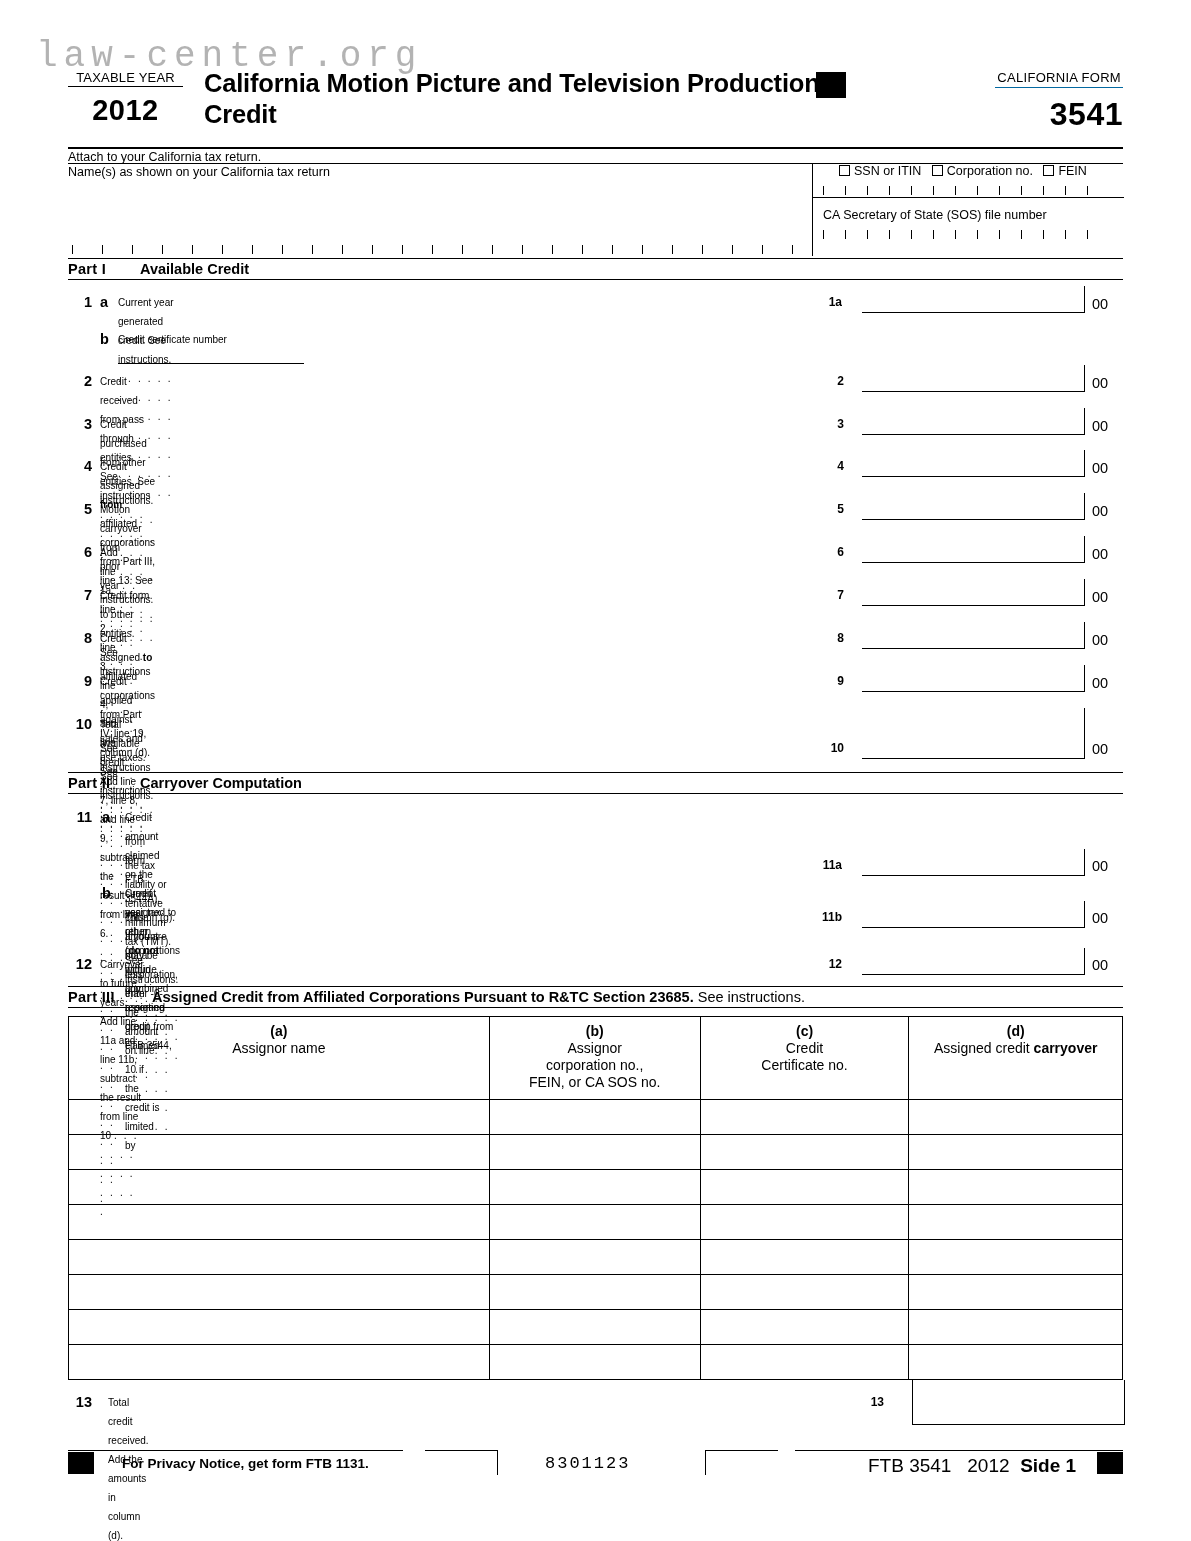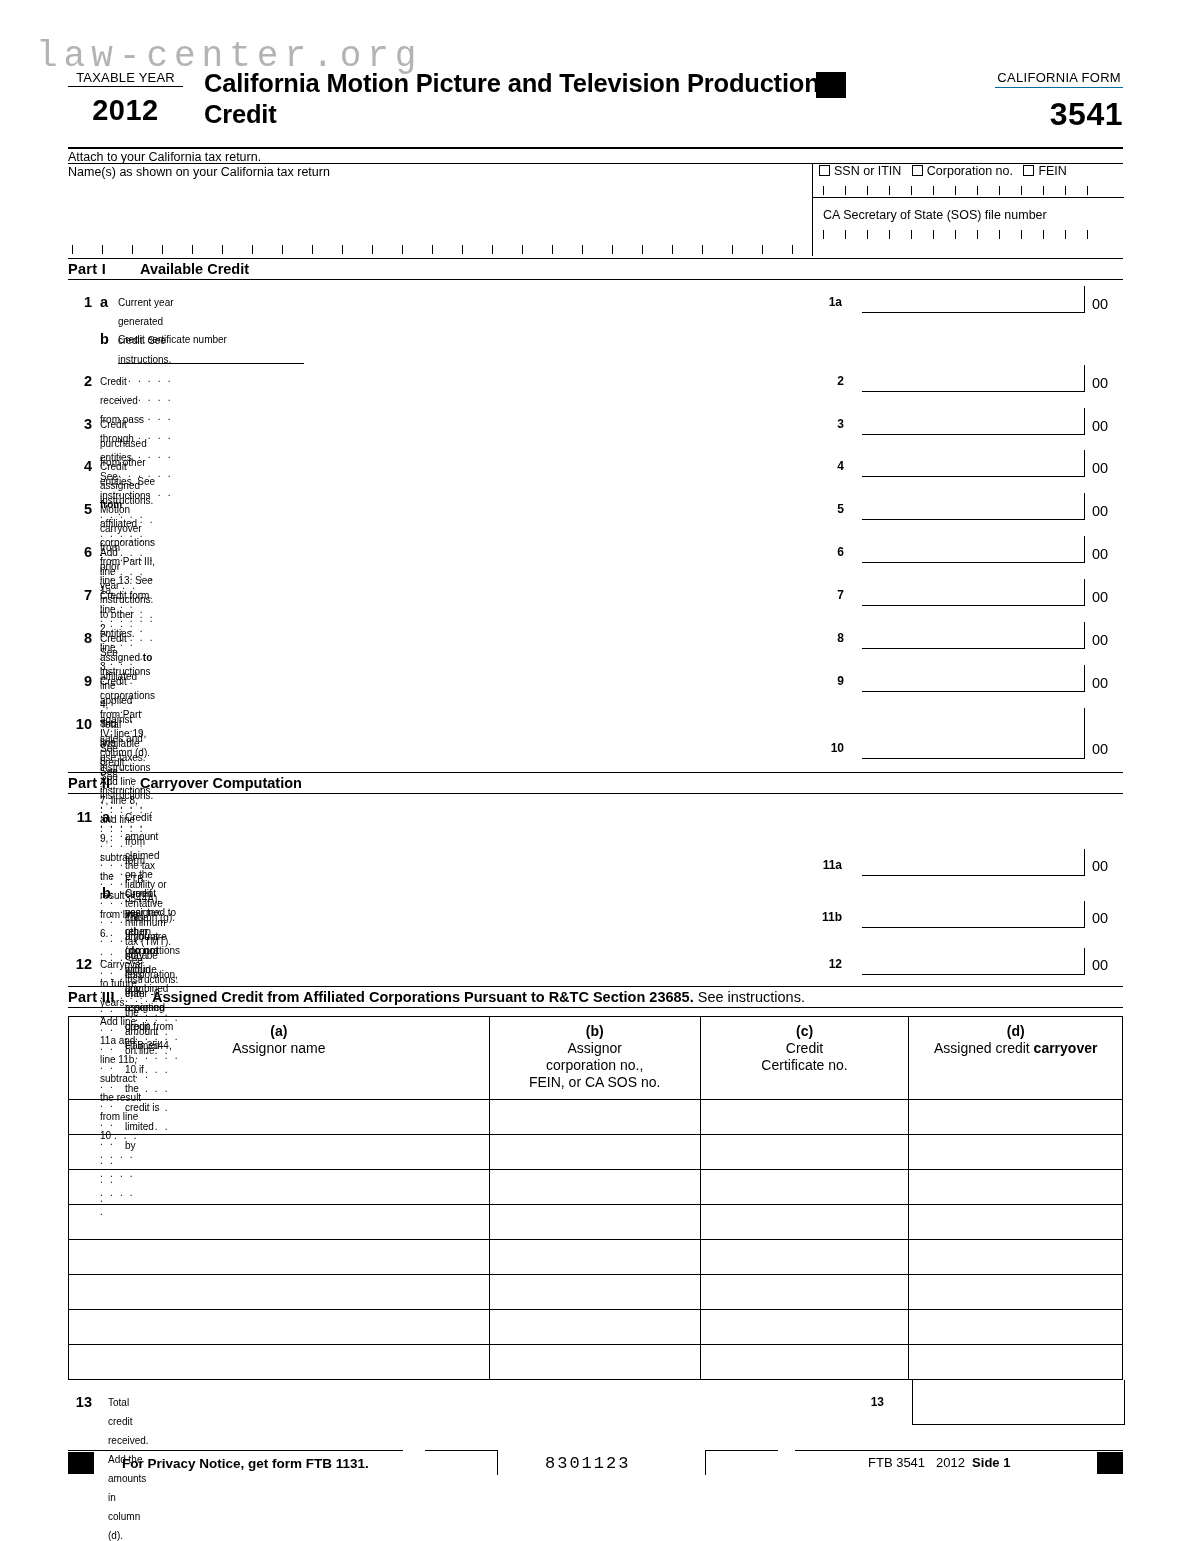--- a/index.html
+++ b/index.html
@@ -127,21 +127,21 @@
   .idblock {
     position: absolute;
     left: 812px;
     top: 164px;
     width: 311px;
     height: 90px;
     border-left: 1.5px solid #000;
   }
   .id-row1 {
     position: absolute;
-    left: 6px;
+    left: 26px;
     top: 0px;
     font-size: 12.5px;
     white-space: nowrap;
   }
   .cb {
     display: inline-block;
     width: 9px;
     height: 9px;
     border: 1px solid #000;
     margin-right: 4px;
@@ -342,21 +342,21 @@
     left: 545px;
     top: 1454px;
     font-size: 17px;
     letter-spacing: 2px;
     font-family: "Liberation Mono", monospace;
   }
   .foot-right {
     position: absolute;
     left: 868px;
     top: 1455px;
-    font-size: 13px;
+    font-size: 19px;
   }
   .foot-right .b {
     font-weight: bold;
   }
 </style>
 </head>
 <body>
 
 <div id="page">
 

